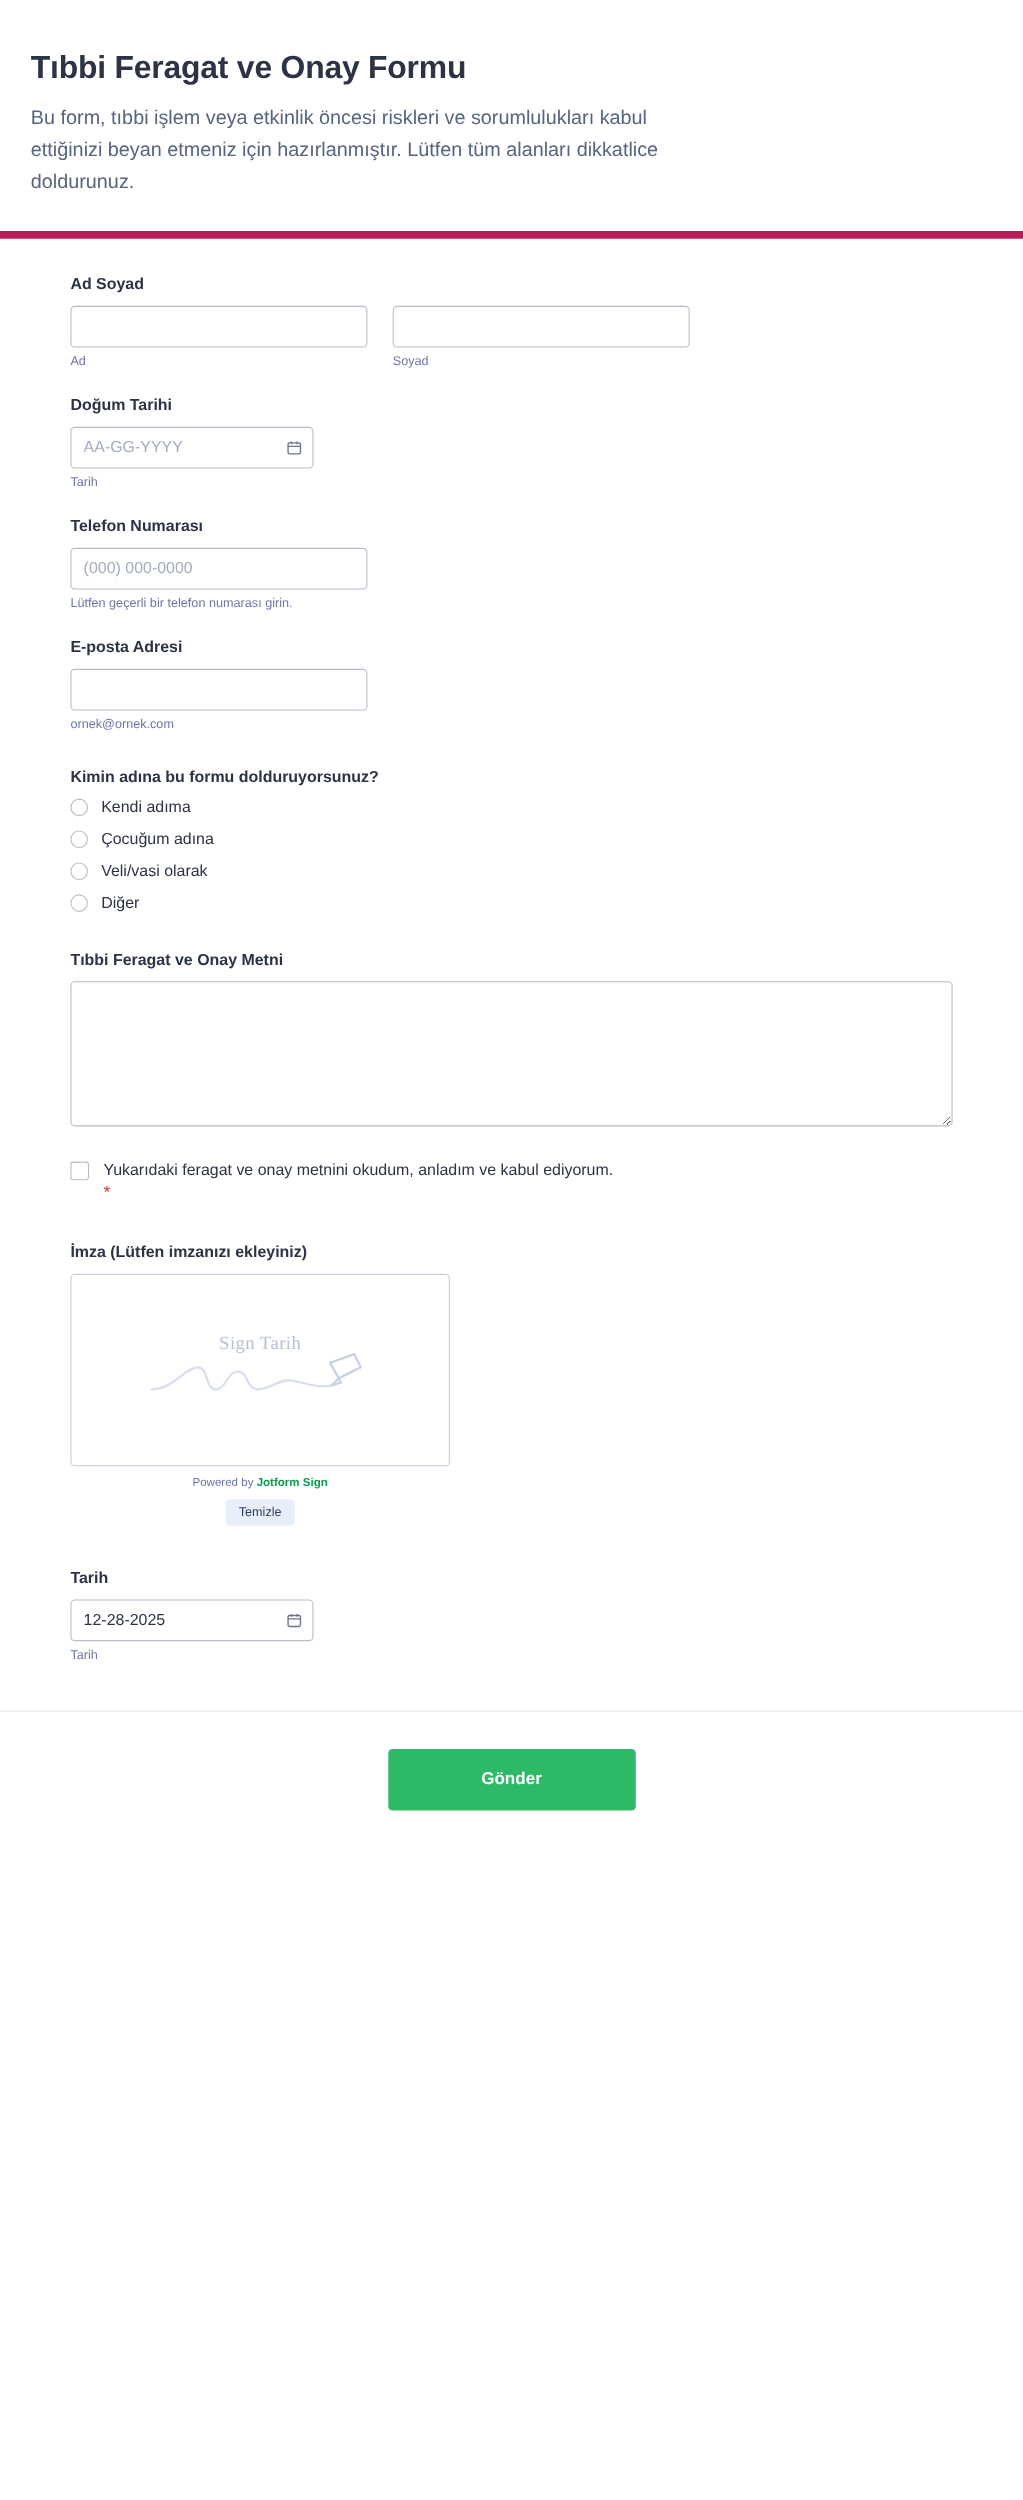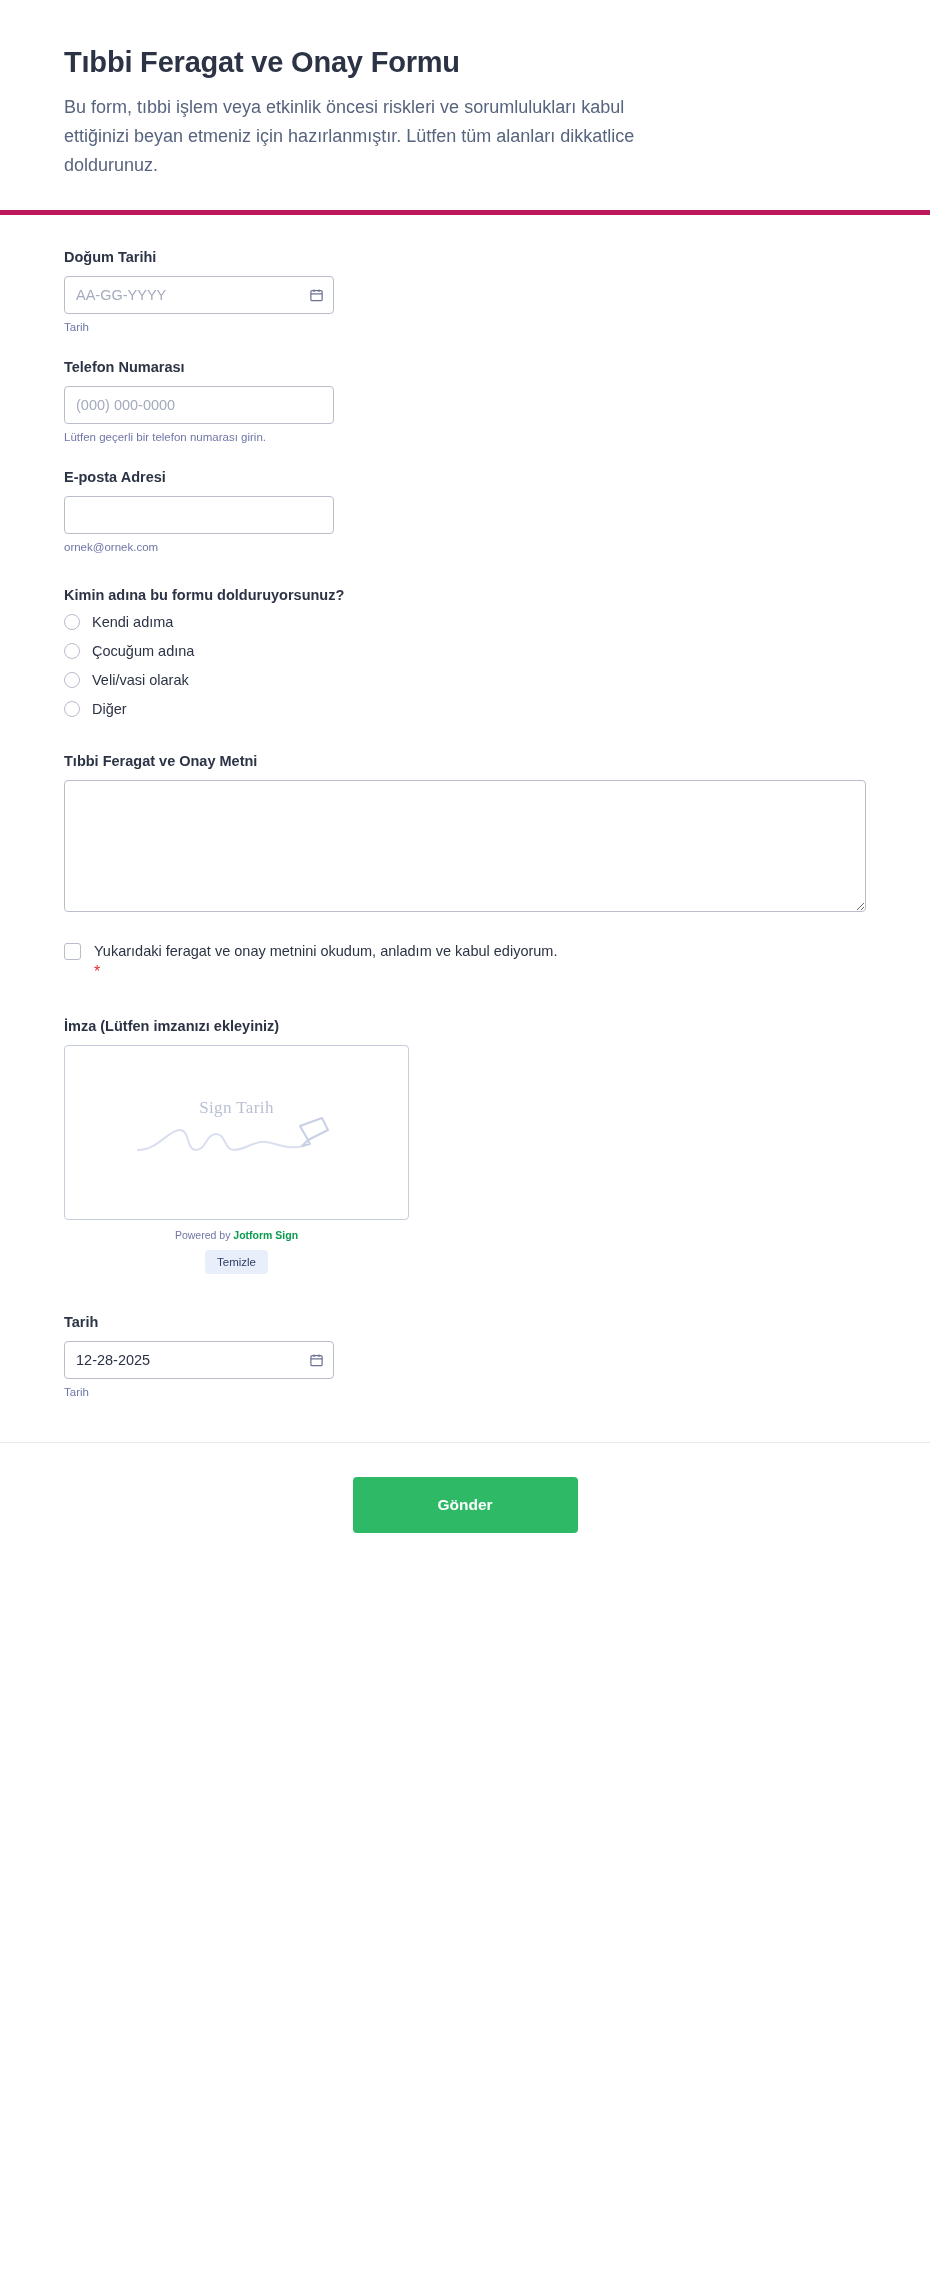--- a/index.html
+++ b/index.html
@@ -15,22 +15,22 @@
     color: #2c3345;
   }
   .form-wrap {
     width: 930px;
     margin: 0 auto;
     background: #ffffff;
   }
 
   
   .form-header {
-    padding: 46px 64px 30px 64px;
-    border-bottom: 5px solid #be185d;
+    padding: 46px 64px 30px 28px;
+    border-bottom: 7px solid #be185d;
   }
   .form-title {
     font-size: 29px;
     font-weight: bold;
     color: #2c3345;
     margin: 0 0 14px 0;
     letter-spacing: -0.2px;
   }
   .form-subtitle {
     font-size: 18px;
@@ -80,21 +80,21 @@
 
   .row-2 {
     display: flex;
     gap: 23px;
   }
   .col { width: 270px; }
   .col-narrow { width: 270px; }
 
   .input-with-icon {
     position: relative;
-    width: 270px;
+    width: 221px;
   }
   .input-with-icon .input { padding-right: 34px; }
   .cal-icon {
     position: absolute;
     right: 10px;
     top: 50%;
     transform: translateY(-50%);
     width: 15px;
     height: 15px;
     color: #6c7392;
@@ -247,20 +247,33 @@
 
 <div class="form-wrap">
 
   <div class="form-header">
     <h1 class="form-title">Tıbbi Feragat ve Onay Formu</h1>
     <p class="form-subtitle">Bu form, tıbbi işlem veya etkinlik öncesi riskleri ve sorumlulukları kabul ettiğinizi beyan etmeniz için hazırlanmıştır. Lütfen tüm alanları dikkatlice doldurunuz.</p>
   </div>
 
   <div class="form-body">
 
+    <div class="field-block">
+      <label class="field-label">Ad Soyad</label>
+      <div class="row-2">
+        <div class="col">
+          <input class="input" type="text" value="" style="">
+          <span class="sub-label">Ad</span>
+        </div>
+        <div class="col">
+          <input class="input" type="text" value="" style="">
+          <span class="sub-label">Soyad</span>
+        </div>
+      </div>
+    </div>
 
     <div class="field-block">
       <label class="field-label">Doğum Tarihi</label>
       <div class="input-with-icon">
         <input class="input" type="text" placeholder="AA-GG-YYYY" style="">
         <svg class="cal-icon" viewBox="0 0 24 24" fill="none" stroke="currentColor" stroke-width="2">
           <rect x="3" y="5" width="18" height="16" rx="2"></rect>
           <line x1="3" y1="10" x2="21" y2="10"></line>
           <line x1="8" y1="3" x2="8" y2="7"></line>
           <line x1="16" y1="3" x2="16" y2="7"></line>

